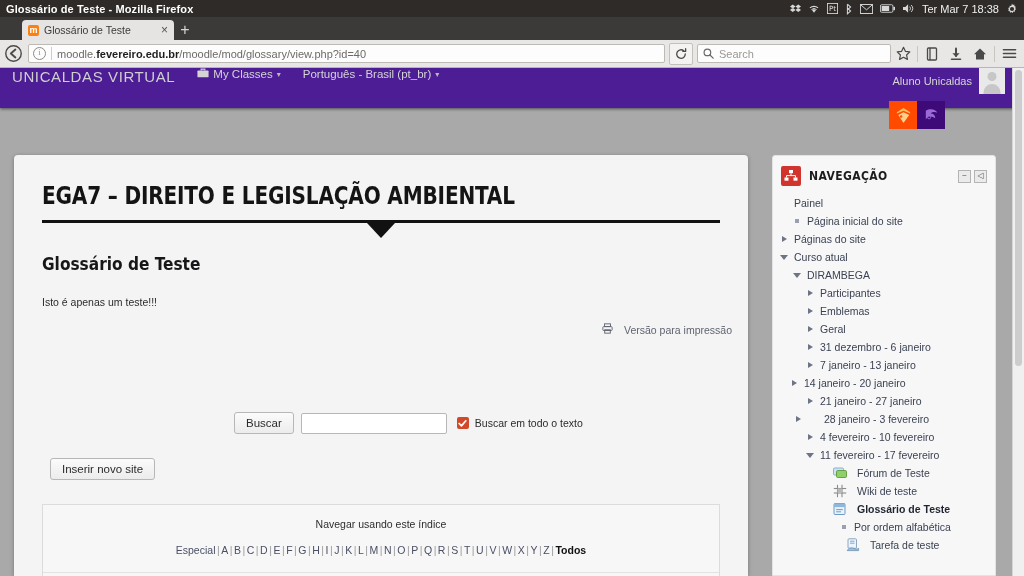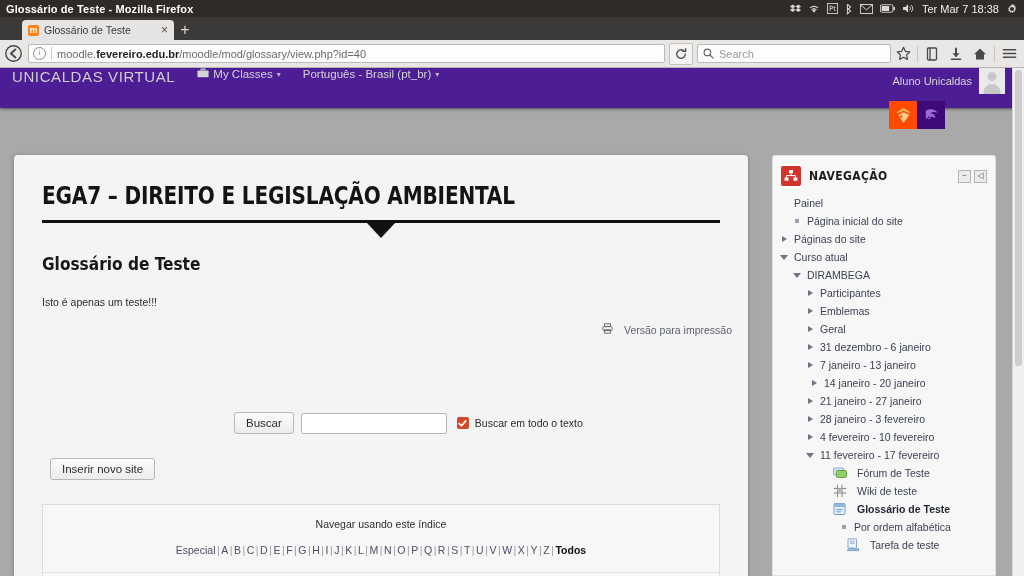--- a/index.html
+++ b/index.html
@@ -505,33 +505,33 @@
               <span class="tri-r"></span>
             </span>
             <span class="lbl">31 dezembro - 6 janeiro</span>
           </div>
           <div class="tnode" style="padding-left: 32px;">
             <span class="tw">
               <span class="tri-r"></span>
             </span>
             <span class="lbl">7 janeiro - 13 janeiro</span>
           </div>
-          <div class="tnode" style="padding-left: 36px;">
+          <div class="tnode" style="padding-left: 16px;">
             <span class="tw">
               <span class="tri-r"></span>
             </span>
             <span class="lbl">14 janeiro - 20 janeiro</span>
           </div>
           <div class="tnode" style="padding-left: 32px;">
             <span class="tw">
               <span class="tri-r"></span>
             </span>
             <span class="lbl">21 janeiro - 27 janeiro</span>
           </div>
-          <div class="tnode" style="padding-left: 32px;">
+          <div class="tnode" style="padding-left: 20px; gap: 16px;">
             <span class="tw">
               <span class="tri-r"></span>
             </span>
             <span class="lbl">28 janeiro - 3 fevereiro</span>
           </div>
           <div class="tnode" style="padding-left: 32px;">
             <span class="tw">
               <span class="tri-r"></span>
             </span>
             <span class="lbl">4 fevereiro - 10 fevereiro</span>

